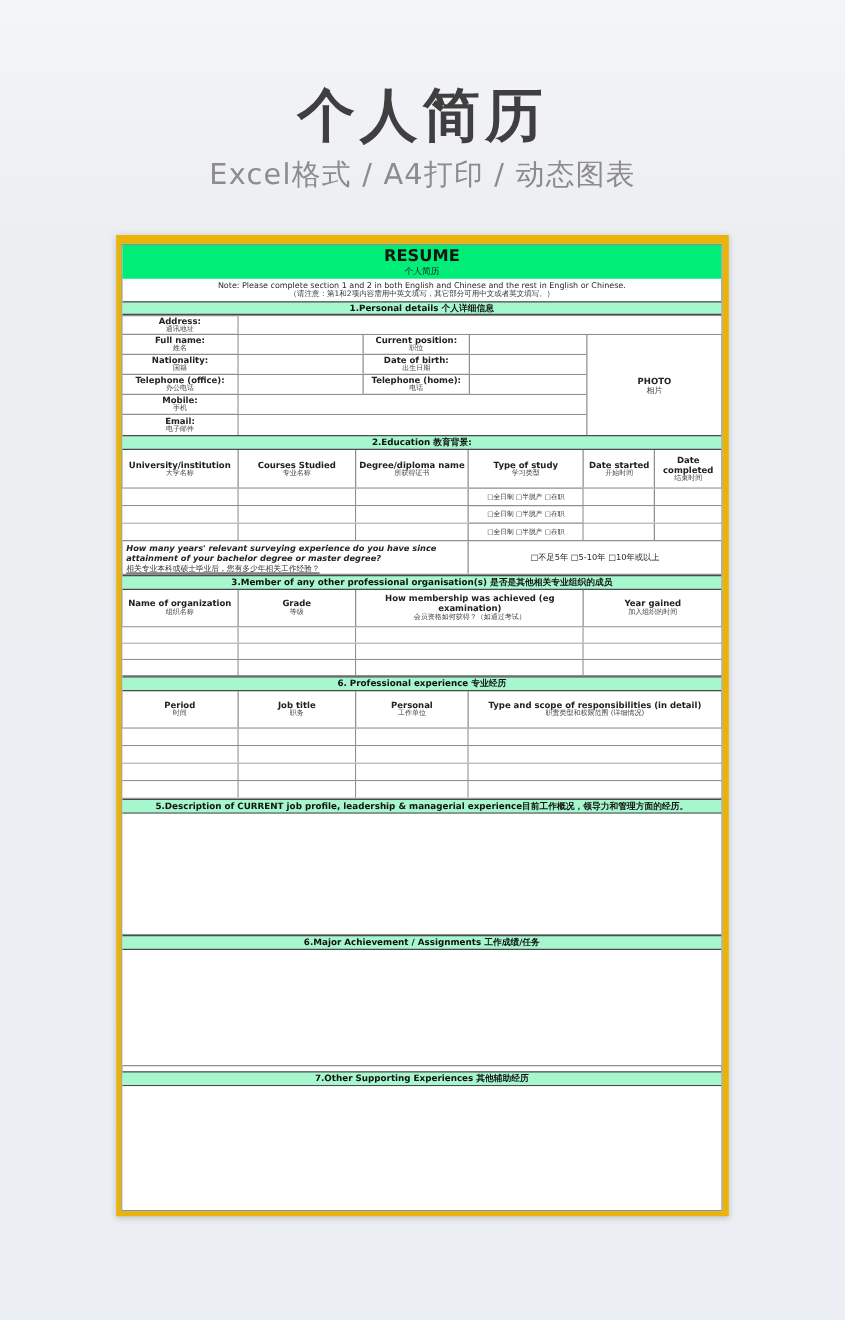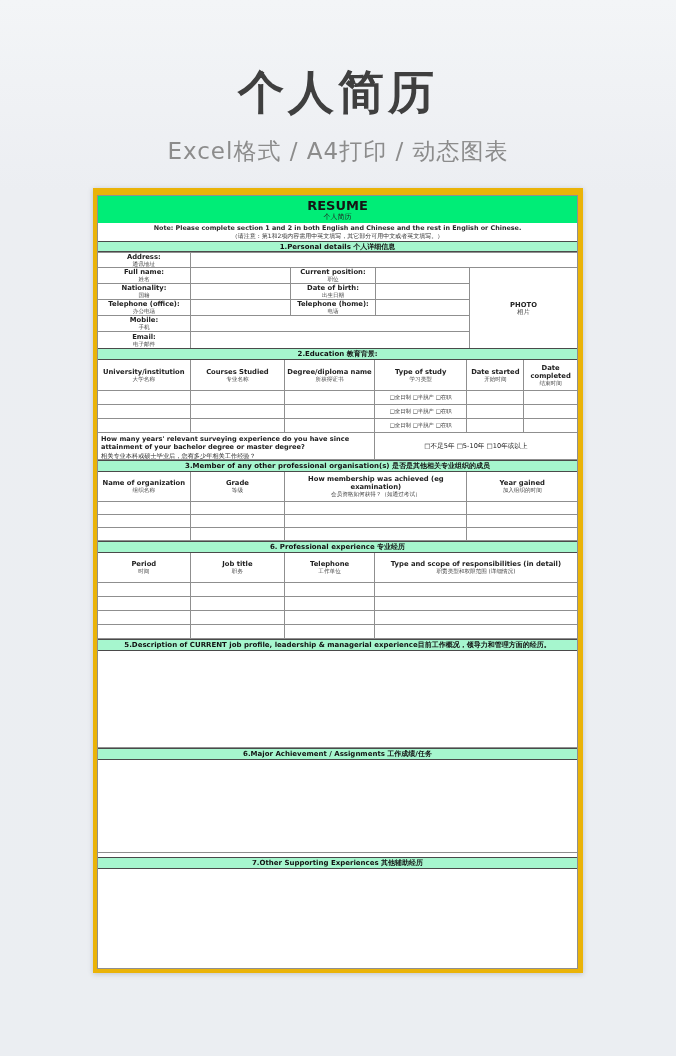--- a/index.html
+++ b/index.html
@@ -5,21 +5,21 @@
   * { margin:0; padding:0; box-sizing:border-box; }
   html,body { width:676px; height:1056px; }
   body {
     font-family:"DejaVu Sans","Liberation Sans",sans-serif;
     background:linear-gradient(180deg,#f3f5f7 0%,#ecEEf2 18%,#ebeef2 100%);
     position:relative; overflow:hidden;
   }
   
   .hero { position:absolute; top:62px; left:0; width:676px; text-align:center; }
   .hero-title { font-size:46px; font-weight:800; color:#3f3f3f; letter-spacing:4px; }
-  .hero-sub { margin-top:12px; font-size:23px; color:#8c8c8c; letter-spacing:1px; }
+  .hero-sub { font-size:23px; color:#8c8c8c; letter-spacing:1px; }
 
   
   .doc {
     position:absolute; left:93px; top:188px; width:490px; height:785px;
     background:#eab308; box-shadow:0 1px 5px rgba(60,70,90,.25);
   }
   .sheet {
     position:absolute; left:4px; top:7px; width:481px; height:774px;
     border:1px solid #8f8f8f; display:flex; flex-direction:column;
     background:#fff; color:#1c1c1c;
@@ -27,40 +27,40 @@
   .r { display:flex; flex:none; border-bottom:1px solid #8f8f8f; }
   .c { border-right:1px solid #8f8f8f; overflow:hidden; }
   .c:last-child { border-right:none; }
 
   .title-bar { height:27px; background:#00ed77; text-align:center; flex:none;
                display:flex; flex-direction:column; justify-content:center; }
   .title-en { font-size:13px; font-weight:bold; color:#151515; line-height:15px; }
   .title-zh { font-size:7px; color:#222; line-height:8px; }
 
   .note { height:18px; text-align:center; flex:none; padding-top:1px; }
-  .note-en { font-size:6.4px; font-weight:bold; color:#2a2a2a; line-height:8px;text-align:center; }
+  .note-en { font-size:6.4px; font-weight:normal; color:#2a2a2a; line-height:8px;text-align:center; }
   .note-zh { font-size:6px; color:#333; line-height:8px; }
 
   .sec-bar { flex:none; background:#a6f6ce; border-top:1px solid #4a4a4a;
              border-bottom:1px solid #4a4a4a; text-align:center;
              font-size:7px; font-weight:bold; color:#111;
              display:flex; align-items:center; justify-content:center; }
   .h11 { height:11px; } .h12 { height:12px; }
 
   .lab { display:flex; flex-direction:column; justify-content:center; text-align:center; }
   .en { font-size:6.8px; font-weight:bold; color:#222; line-height:8px; }
   .zh { font-size:5.6px; color:#444; line-height:7px; }
   .hdrcell { display:flex; flex-direction:column; justify-content:center; text-align:center; }
 
   .opt { display:flex; align-items:center; justify-content:center;
          font-size:5.4px; color:#333; }
   .photo-cell { display:flex; flex-direction:column; justify-content:center;
                 text-align:center; }
   .q-left { padding:2px 3px; }
-  .q-en { font-size:6.6px; font-weight:bold; line-height:8px; color:#222; }
+  .q-en { font-size:6.6px; font-weight:bold; line-height:8px; color:#222;font-style:italic; }
   .q-zh { font-size:6.2px; color:#333; line-height:9px; text-decoration:underline; }
   .q-right { display:flex; align-items:center; justify-content:center; font-size:6.6px; color:#222; }
   .fill { background:#fff; }
   .grow { flex:1 1 auto; }
   .gap { flex:none; height:4px; border-bottom:none; }
 </style>
 </head>
 <body>
 
 <div class="hero">
@@ -250,21 +250,21 @@
   <div class="r" style="height:30px;">
     <div class="c hdrcell" style="width:93px">
       <div class="en">Period</div>
       <div class="zh">时间</div>
     </div>
     <div class="c hdrcell" style="width:95px">
       <div class="en">Job title</div>
       <div class="zh">职务</div>
     </div>
     <div class="c hdrcell" style="width:90px">
-      <div class="en">Telephone</div>
+      <div class="en">Personal</div>
       <div class="zh">工作单位</div>
     </div>
     <div class="c hdrcell" style="width:203px">
       <div class="en">Type and scope of responsibilities (in detail)</div>
       <div class="zh">职责类型和权限范围 (详细情况)</div>
     </div>
   </div>
   <div class="r" style="height:14px;">
     <div class="c fill" style="width:93px"></div>
     <div class="c fill" style="width:95px"></div>

